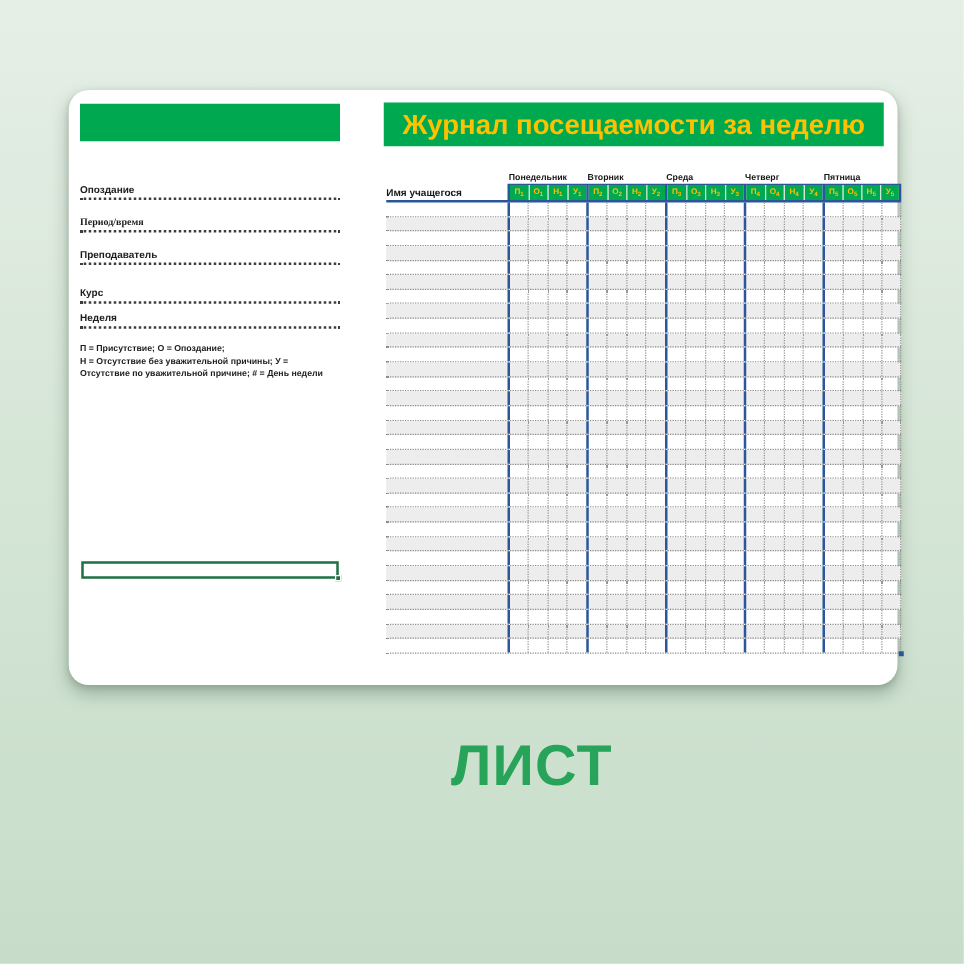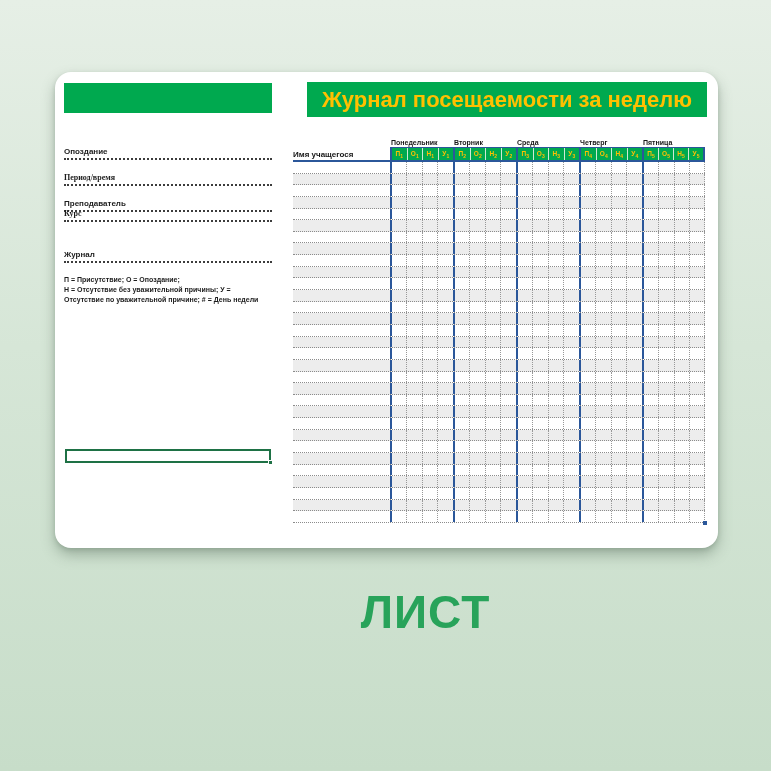--- a/index.html
+++ b/index.html
@@ -50,21 +50,21 @@
   .sel-box {
     position:absolute; left:10px; top:377px; width:206px; height:14px;
     border:2px solid #1e7145; background:#ffffff;
   }
   .sel-handle {
     position:absolute; right:-4px; bottom:-4px; width:5px; height:5px;
     background:#1e7145; border:1px solid #ffffff;
   }
 
   
-  .atable { position:absolute; left:238px; top:66px; width:412px; }
+  .atable { position:absolute; left:254px; top:66px; width:412px; }
 
   .day-names { display:flex; padding-left:97px; height:9px; }
   .day-name {
     width:63px; font-size:7px; font-weight:bold; color:#161616;
     white-space:nowrap; line-height:9px; padding-left:1px;
   }
 
   .header-row { display:flex; height:15px; border-bottom:2px solid #2b579a; }
   .name-head {
     width:97px; font-size:8px; font-weight:bold; color:#161616;
@@ -118,25 +118,25 @@
   <div id="fields">
       <div class="field" style="top: 76px;">
         <span class="flabel">Опоздание</span>
       </div>
       <div class="field" style="top: 102px; font-family: Liberation Serif, serif;">
         <span class="flabel">Период/время</span>
       </div>
       <div class="field" style="top: 128px;">
         <span class="flabel">Преподаватель</span>
       </div>
-      <div class="field" style="top: 138px; font-family: Liberation Serif, serif;">
+      <div class="field" style="top: 159px;">
         <span class="flabel">Курс</span>
       </div>
       <div class="field" style="top: 179px;">
-        <span class="flabel">Журнал</span>
+        <span class="flabel">Неделя</span>
       </div>
     </div>
 
   <div class="legend" id="legend">
       <div>П = Присутствие; О = Опоздание;</div>
       <div>Н = Отсутствие без уважительной причины; У =</div>
       <div>Отсутствие по уважительной причине; # = День недели</div>
     </div>
 
   <div class="sel-box">

